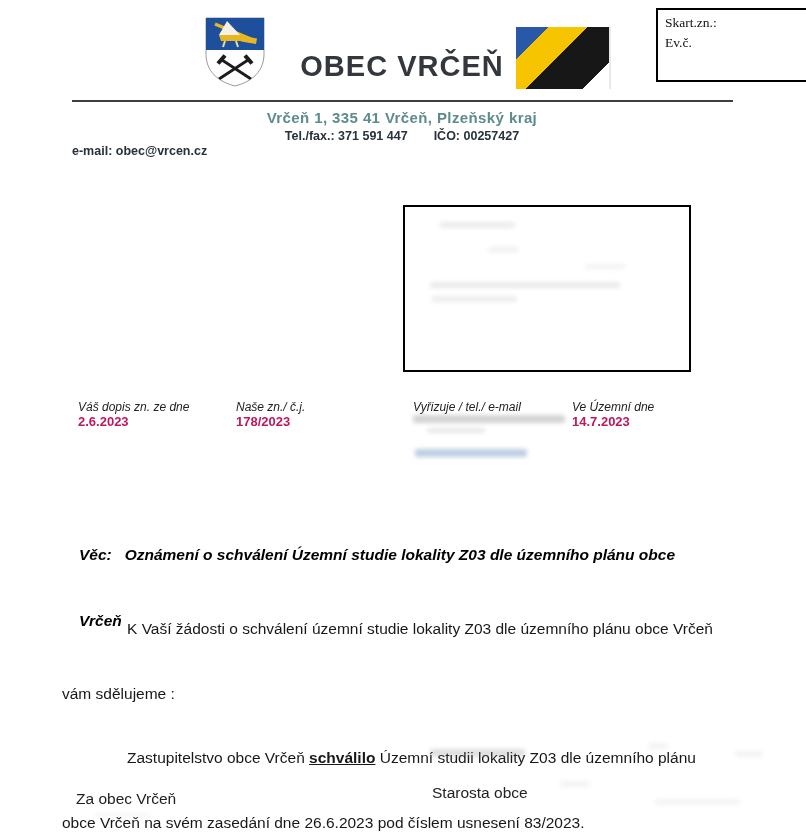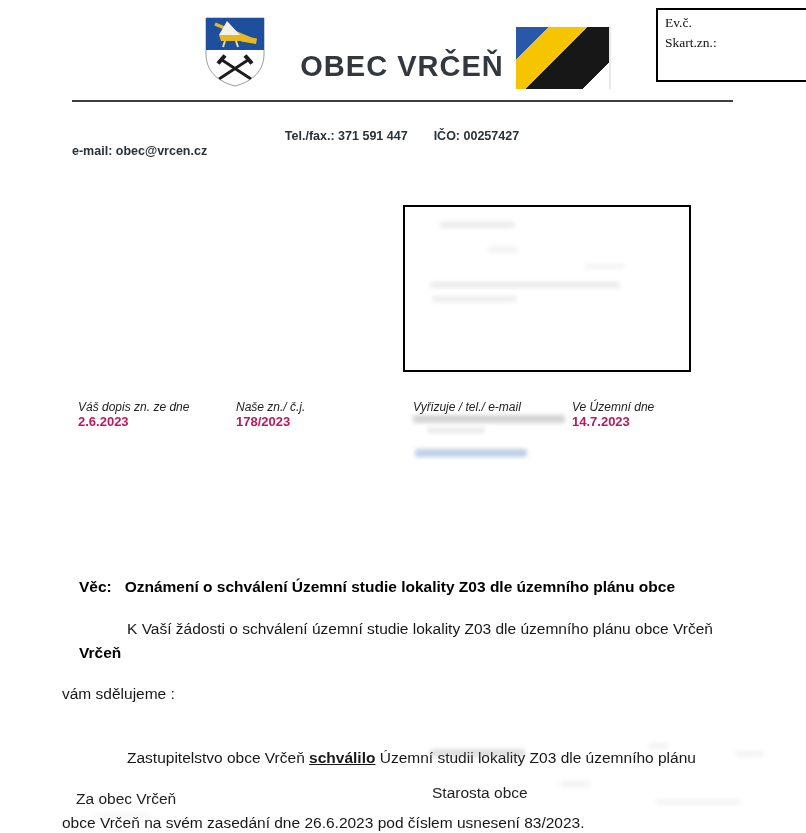--- a/index.html
+++ b/index.html
@@ -53,23 +53,24 @@
   }
   .ref-value{
     position:absolute; top:414px; font-size:13px; font-weight:bold; color:#be185d;
   }
   .c1{left:78px;} .c2{left:236px;} .c3{left:413px;} .c4{left:572px;}
   
   .blur{position:absolute; filter:blur(2px); background:#6f6f6f; border-radius:2px;}
   .blur.blue{background:#6f93c4;}
   
   .subject{
-    position:absolute; left:79px; top:532px; width:660px;
+    position:absolute; left:79px; top:500px; width:660px;
     font-size:15.5px; font-weight:bold; line-height:22px; color:#000;
     white-space:pre-wrap;
+    font-style:italic;
   }
   .body-text{
     position:absolute; left:62px; top:575px; width:690px;
     font-size:15.5px; line-height:21.5px; color:#181818; white-space:pre-wrap;
   }
   .body-line.indent{padding-left:65px;}
   .em-bold{font-weight:bold; text-decoration:underline;margin-top:31px;}
   
   .za-obec{position:absolute; left:76px; top:754px; font-size:15.5px; color:#222;margin-top:36px;}
   .starosta{position:absolute; left:432px; top:784px; font-size:15.5px; color:#222;}
@@ -101,26 +102,27 @@
       <line x1="41" y1="39.5" x2="48" y2="47.5" stroke="#1c1c1c" stroke-width="4"></line>
       <line x1="21" y1="39.5" x2="14" y2="47.5" stroke="#1c1c1c" stroke-width="4"></line>
     </g>
   </svg>
 
   <div class="title">OBEC VRČEŇ</div>
 
   <div class="flag"></div>
 
   <div class="evc-box">
+    <div>Skart.zn.:</div>
     <div>Ev.č.</div>
-    <div>Skart.zn.:</div>
   </div>
 
   <div class="divider"></div>
 
+  <div class="addr1">Vrčeň 1, 335 41 Vrčeň, Plzeňský kraj</div>
   <div class="addr2">
     <span>Tel./fax.: 371 591 447</span><span class="gap"></span><span>IČO: 00257427</span>
   </div>
   <div class="addr3">e-mail: obec@vrcen.cz</div>
 
   <div class="recipient-box"></div>
   <div class="blur" style="left:440px;top:222px;width:75px;height:6px;opacity:.13;"></div>
   <div class="blur" style="left:488px;top:247px;width:30px;height:5px;opacity:.10;"></div>
   <div class="blur" style="left:430px;top:282px;width:190px;height:6px;opacity:.14;"></div>
   <div class="blur" style="left:432px;top:296px;width:85px;height:6px;opacity:.12;"></div>

